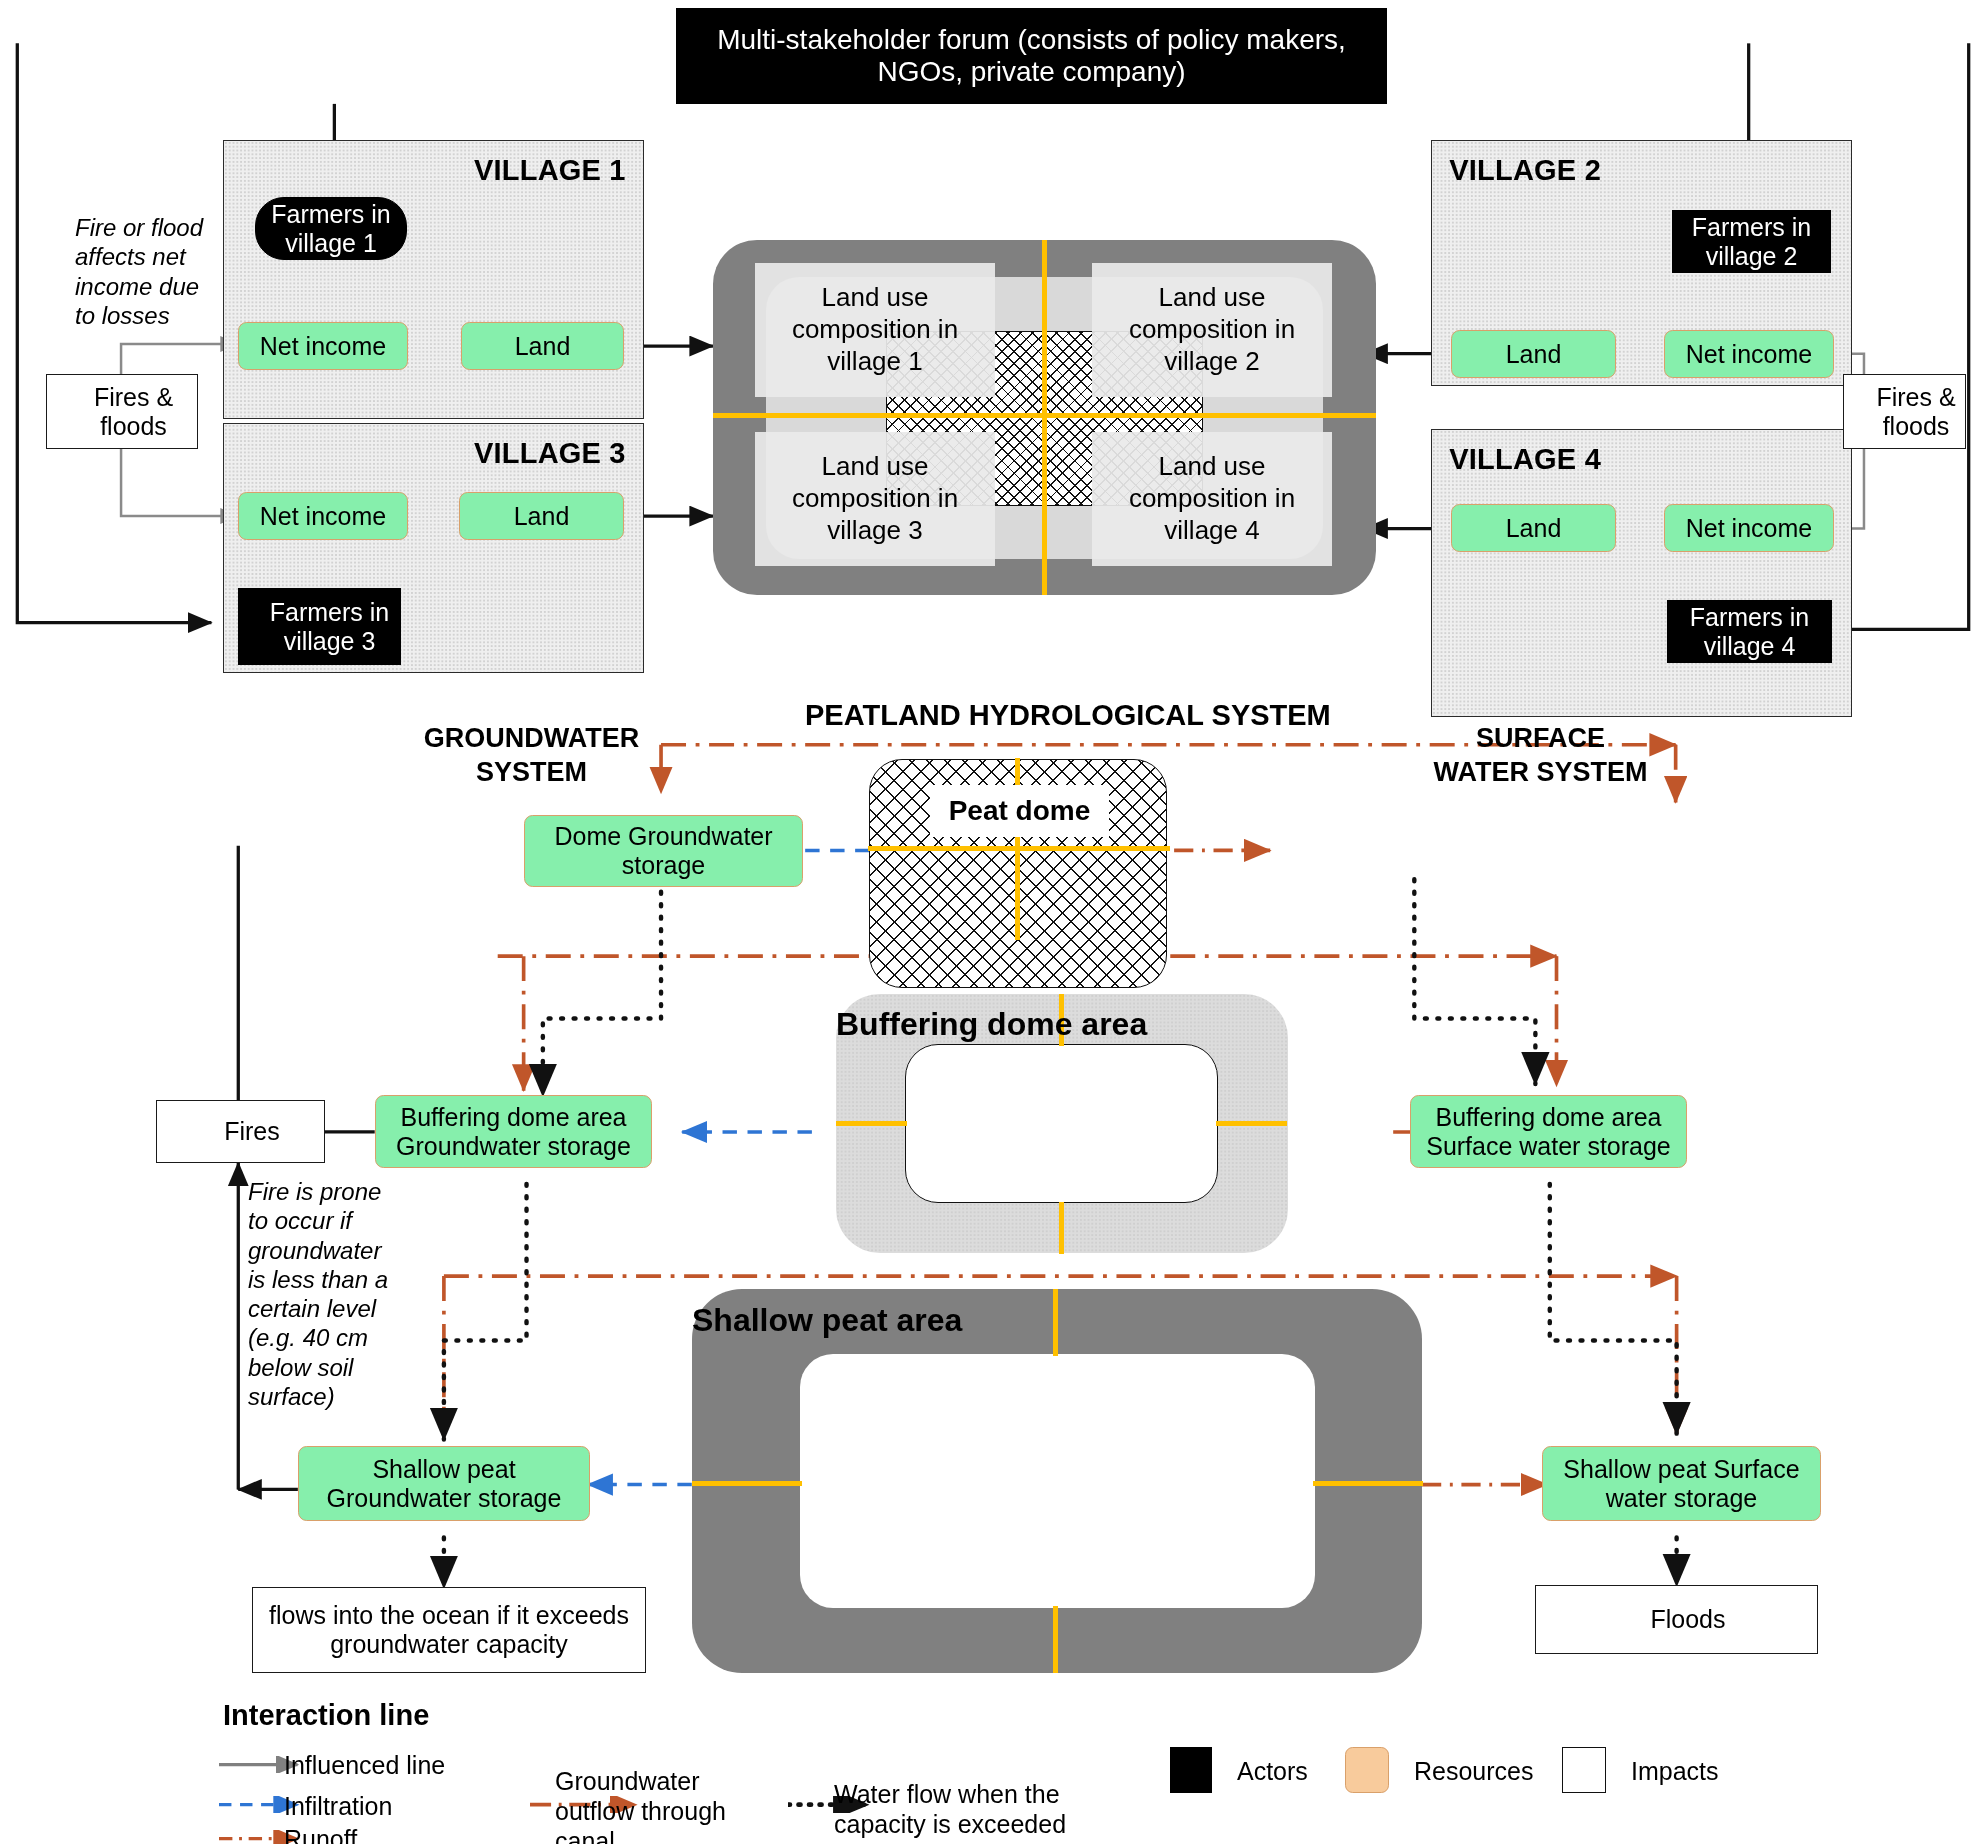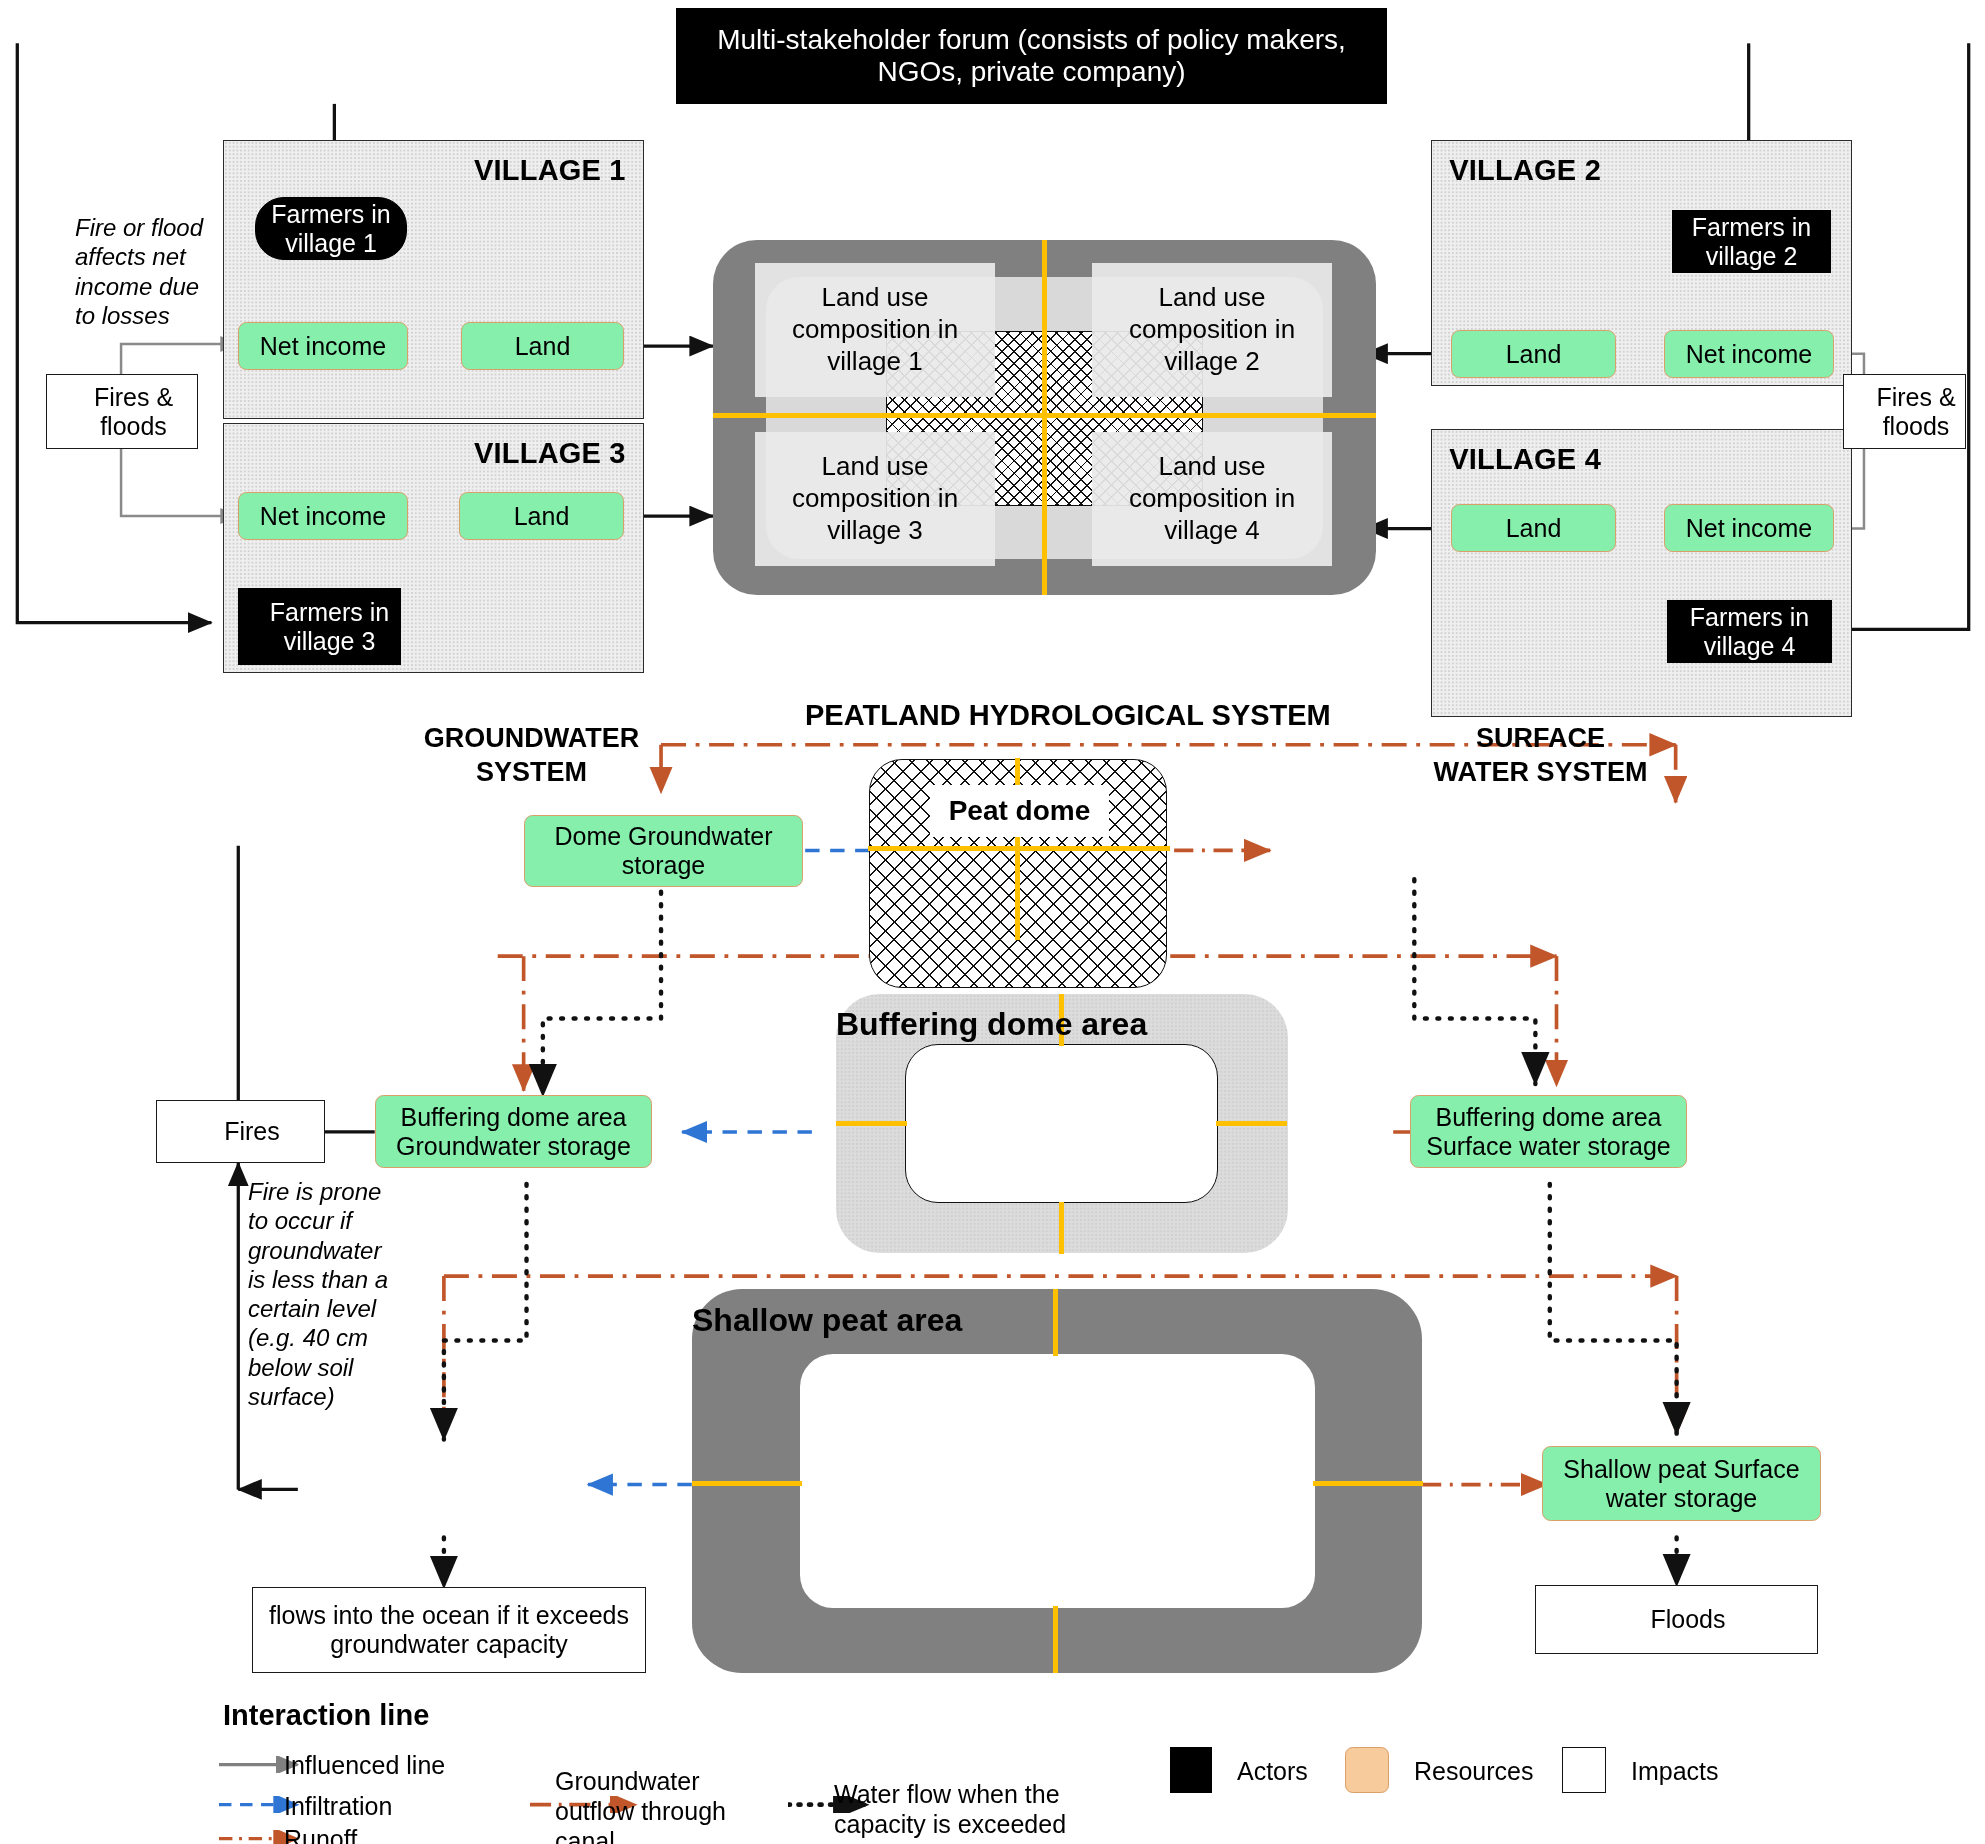--- a/index.html
+++ b/index.html
@@ -306,20 +306,23 @@
   <div class="abs area-outer-grey" style="left:692px;top:1289px;width:730px;height:384px;">
     <div class="abs area-inner-white" style="left:108px;top:65px;width:515px;height:254px;"></div>
     <div class="abs gold-v" style="left:361px;top:0;height:67px;"></div>
     <div class="abs gold-v" style="left:361px;top:317px;height:67px;"></div>
     <div class="abs gold-h" style="left:0;top:192px;width:110px;"></div>
     <div class="abs gold-h" style="left:621px;top:192px;width:110px;"></div>
     <div class="area-title" style="left:0;top:13.4px;">
       <span>Shallow peat area</span></div>
   </div>
 
+  <div class="abs node resource" style="left:298px;top:1446px;width:292px;height:75px;flex-direction:column;">
+    <span>Shallow peat Groundwater storage</span>
+  </div>
   <div class="abs node resource" style="left:1542px;top:1446px;width:279px;height:75px;flex-direction:column;">
     <span>Shallow peat Surface water storage</span>
   </div>
 
   <div class="abs node impact" style="left:252px;top:1587px;width:394px;height:86px;padding:0 11.5px;">
     <span>flows into the ocean if it exceeds groundwater capacity</span>
   </div>
   <div class="abs node impact" style="left:1535px;top:1585px;width:283px;height:69px;">
     <span>Floods</span>
   </div>

